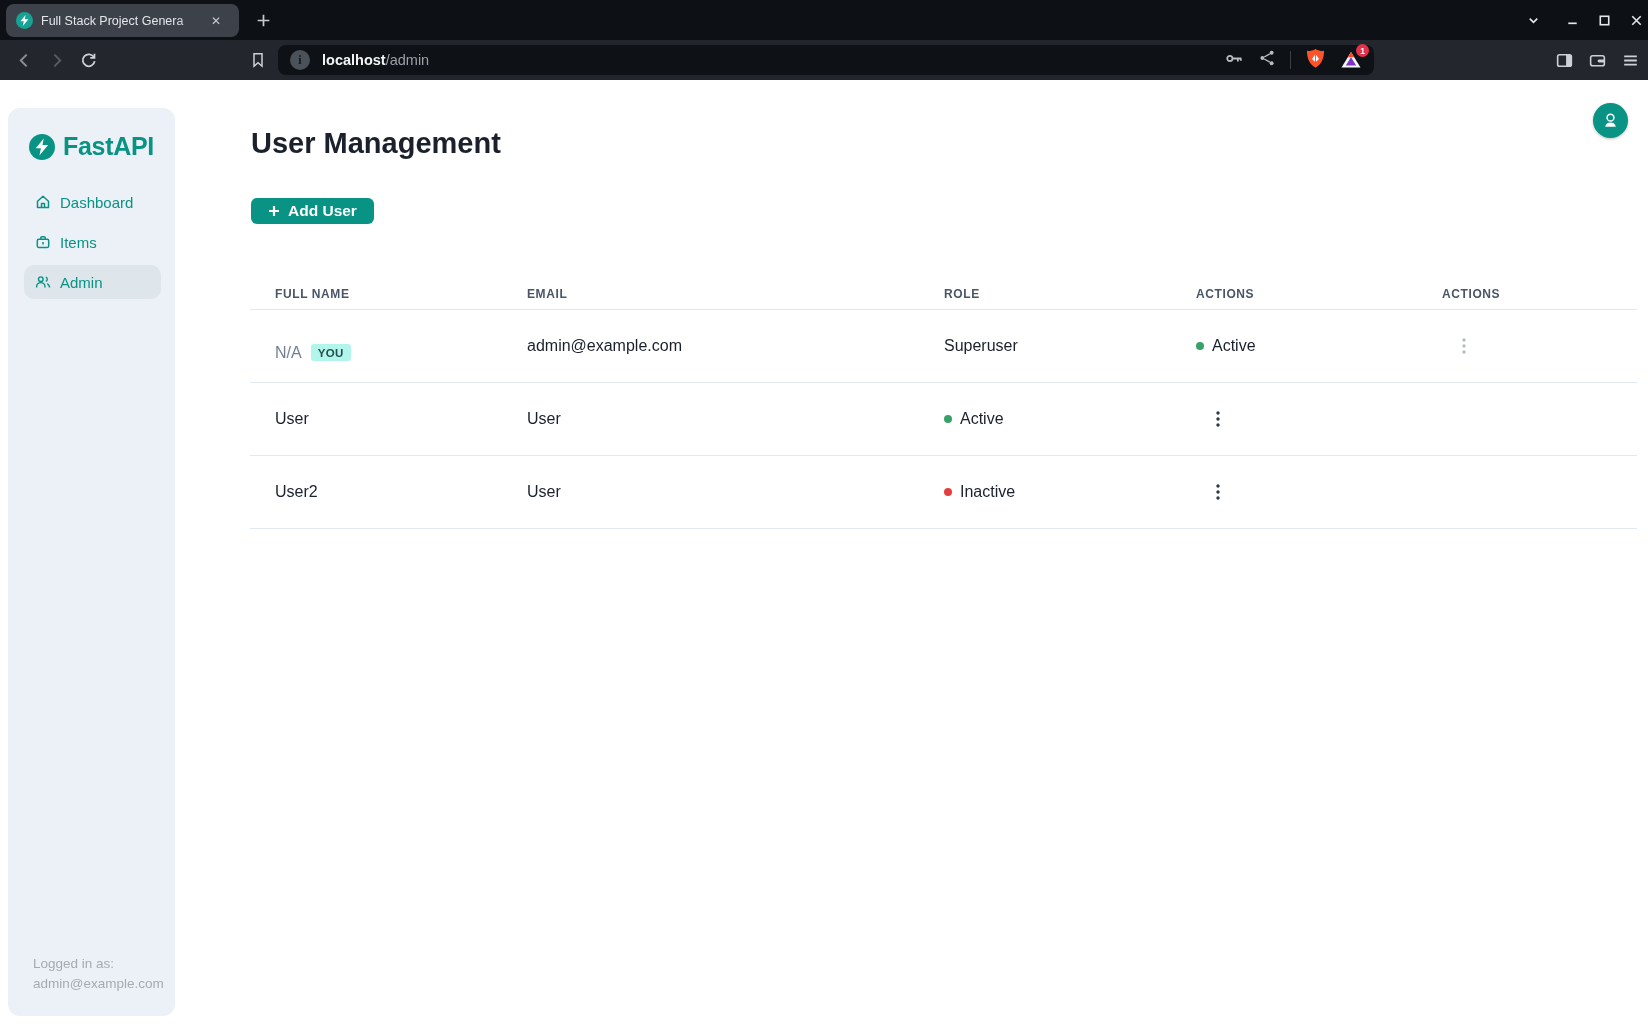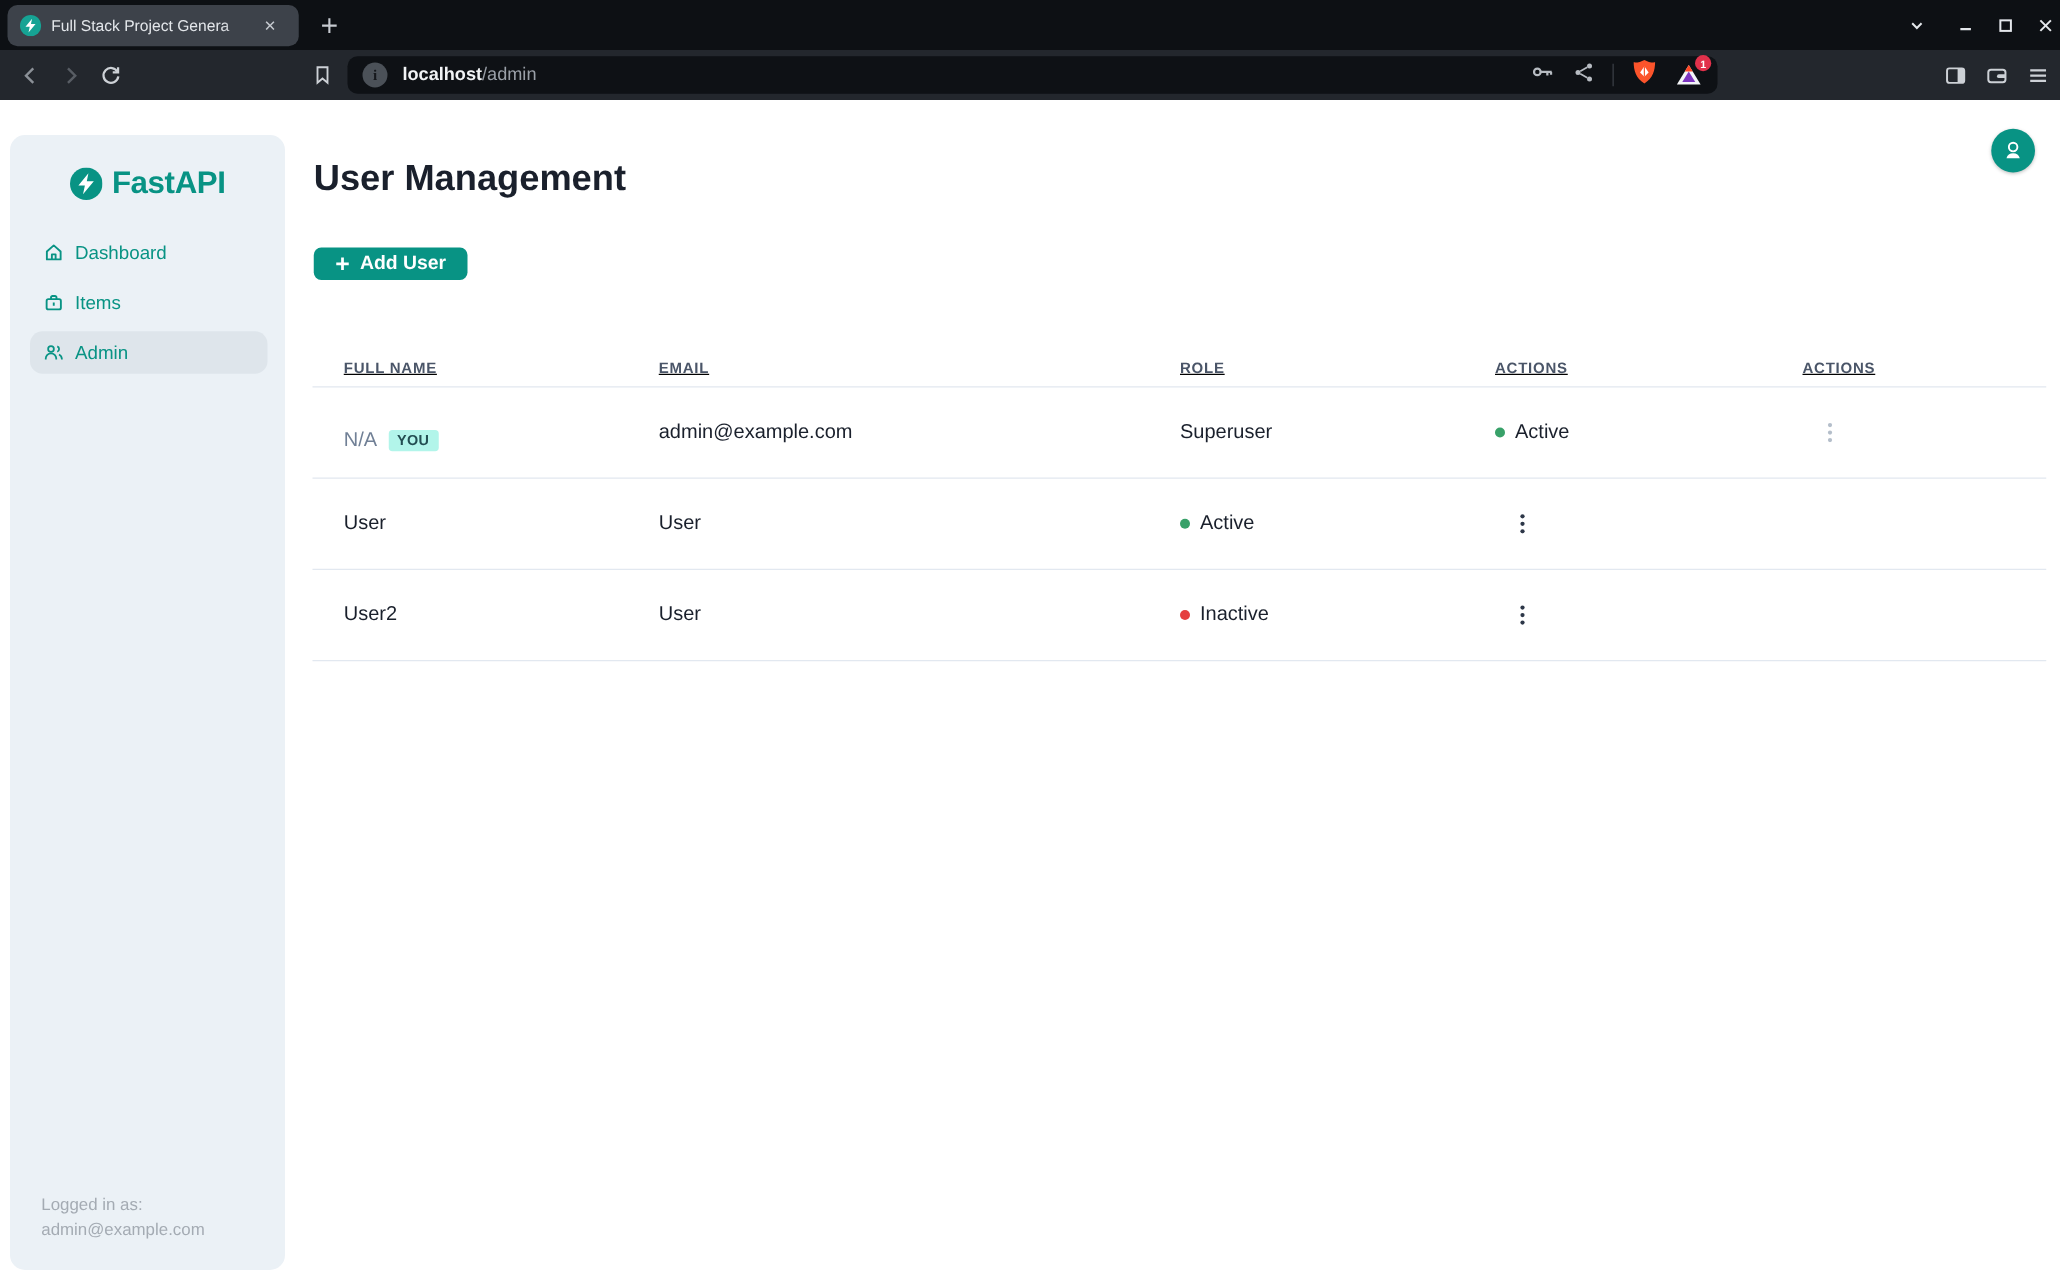--- a/index.html
+++ b/index.html
@@ -43,21 +43,21 @@
   .url-right { margin-left:auto; display:flex; align-items:center; gap:14px; }
   .url-divider { width:1px; height:18px; background:#3A3F46; }
   .rewards-wrap { position:relative; width:22px; height:22px; }
   .rewards-badge { position:absolute; top:-5px; right:-7px; min-width:13px; height:13px; border-radius:7px;
                    background:#E2314B; color:#fff; font-size:8.5px; font-weight:700;
                    display:flex; align-items:center; justify-content:center; padding:0 3px; }
 
   
   .page { position:absolute; left:0; top:80px; width:1648px; height:945px; background:#fff; }
 
-  .sidebar { position:absolute; left:8px; top:28px; width:220px; height:908px;
+  .sidebar { position:absolute; left:8px; top:28px; width:167px; height:908px;
              background:var(--sidebar-bg); border-radius:12px; }
   .logo { margin-top:24px; display:flex; align-items:center; justify-content:center; gap:8px; }
   .logo-text { font-size:25px; font-weight:700; color:var(--accent); letter-spacing:-0.3px; }
   .nav { margin-top:24px; }
   .nav-item { height:34px; margin-bottom:6px; display:flex; align-items:center; gap:9px;
               padding-left:27px; color:var(--accent); font-size:15px; cursor:pointer; }
   .nav-item.active { margin-left:16px; margin-right:14px; padding-left:11px;
                      background:var(--sidebar-active); border-radius:10px; }
   .nav-ic-sb { width:16px; height:16px; flex:0 0 auto; display:flex; }
   .sb-footer { position:absolute; left:25px; bottom:22px; font-size:13.5px; line-height:20px; color:var(--foot); }
@@ -68,21 +68,21 @@
 
   .h1 { position:absolute; left:251px; top:47px; font-size:29px; font-weight:700; color:var(--ink); }
   .add-btn { position:absolute; left:251px; top:118px; height:26px; padding:0 17px;
              background:var(--accent); color:#fff; border:none; border-radius:6px;
              font-family:inherit; font-size:15.5px; font-weight:700;
              display:inline-flex; align-items:center; gap:8px; cursor:pointer; }
 
   .table { position:absolute; left:250px; top:198px; width:1387px; }
   .thead, .trow { display:grid; grid-template-columns:252px 417px 252px 246px 1fr;
                   padding-left:25px; align-items:center; }
-  .thead { height:32px; border-bottom:1px solid var(--line);text-decoration:underline; }
+  .thead { height:32px; border-bottom:1px solid var(--line); }
   .th { font-size:12px; font-weight:700; color:var(--thead); letter-spacing:0.6px; }
   .trow { height:73px; border-bottom:1px solid var(--line); font-size:16px; color:var(--ink); }
   .cell-name.na { color:var(--muted); }
   .you-badge { display:inline-block; margin-left:9px; padding:3px 7px 2px; border-radius:3px;
                background:var(--badge-bg); color:var(--badge-text);
                font-size:11.5px; font-weight:700; letter-spacing:0.3px; vertical-align:1px;margin-top:13px; }
   .status { display:flex; align-items:center; gap:8px; }
   .dot { width:8px; height:8px; border-radius:50%; background:#999; flex:0 0 auto; }
   .kebab { width:24px; height:24px; margin-left:10px; display:flex; align-items:center; justify-content:center;
            background:none; border:none; cursor:pointer; color:#2D3748; }

